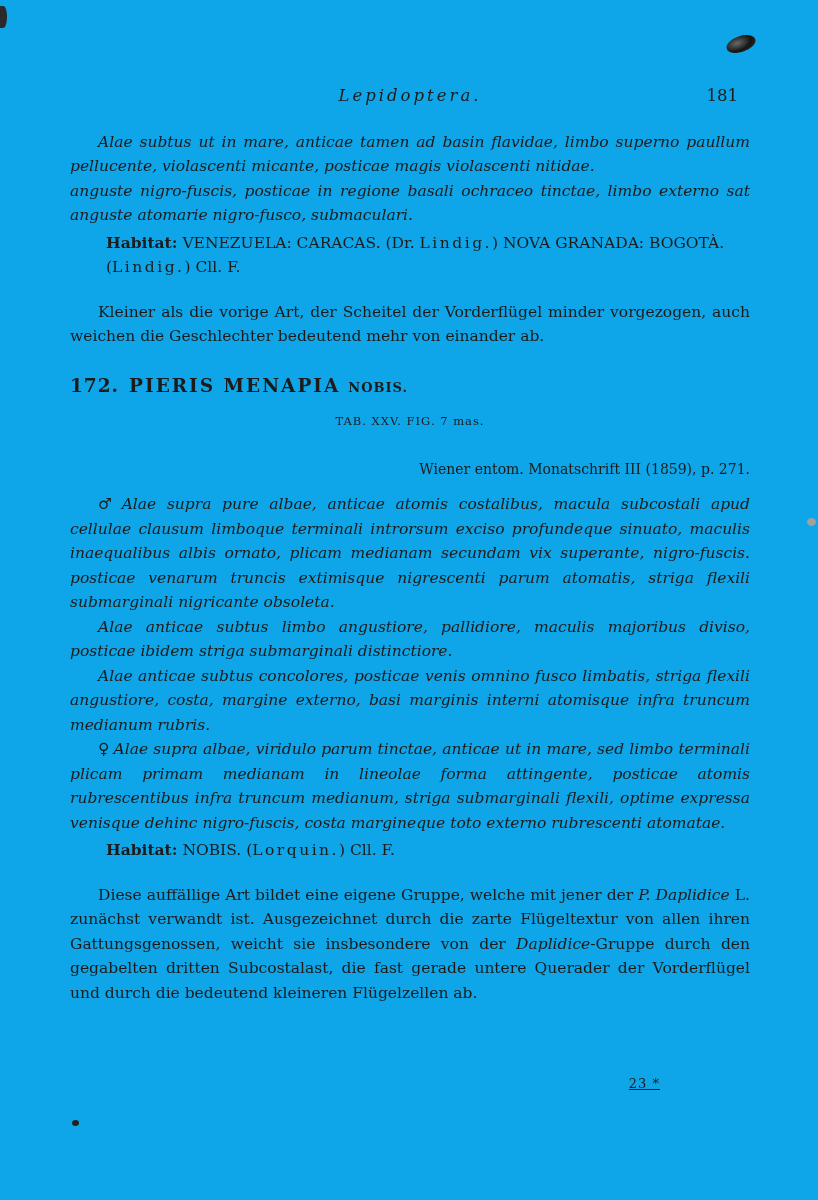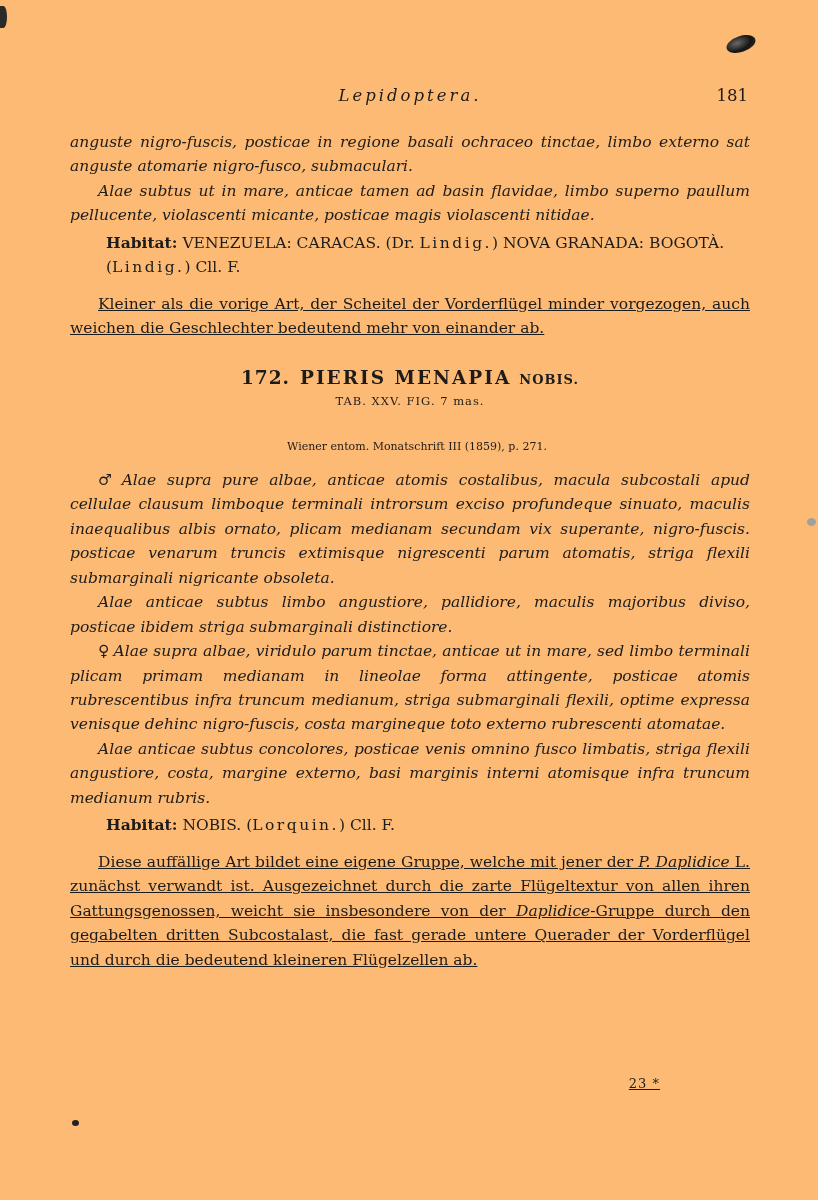--- a/index.html
+++ b/index.html
@@ -1,55 +1,55 @@
 <!DOCTYPE html>
 <html><head>
 <meta charset="utf-8">
 <style>
   html, body { margin: 0; padding: 0; background: #d8d8d4; }
   .page {
     position: relative;
     width: 818px;
     height: 1200px;
     margin: 0 auto;
-    background: #fdba74;
+    background: #0ea5e9;
     box-sizing: border-box;
     padding: 86px 68px 0 70px;
     overflow: hidden;
     font-family: "DejaVu Serif", "Liberation Serif", serif;
     color: #1d1c1a;
   }
   
   .running-row { position: relative; height: 26px; margin-bottom: 18px; }
   .running-title {
     position: absolute; left: 0; right: 0; text-align: center;
     font-style: italic; font-size: 16.5px; letter-spacing: 3px;
   }
-  .page-num { position: absolute; right: 2px; top: 0; font-size: 16.5px; }
+  .page-num { position: absolute; right: 12px; top: 0; font-size: 16.5px; }
 
   
   .text { font-size: 15.5px; line-height: 1.58; }
   p { margin: 0; text-align: justify; }
   .ital { font-style: italic; }
   .indent { text-indent: 28px; }
   .habitat {
     padding-left: 36px; text-align: left; text-indent: 0;
     margin: 3px 0 7px 0;
   }
   .habitat .label { font-weight: bold; }
   .sperr { letter-spacing: 2.5px; }
-  .german { margin-top: 12px; text-decoration: underline; }
+  .german { margin-top: 20px; }
 
   
-  .species-heading { text-align: center; margin: 22px 0 0 0; text-indent: 0; }
+  .species-heading { text-align: left; margin: 22px 0 12px 0; text-indent: 0; }
   .species-number { font-weight: bold; font-size: 18.5px; letter-spacing: 1px; margin-right: 10px; }
   .species-name { font-weight: bold; font-size: 18.5px; letter-spacing: 2px; }
   .species-author { font-weight: bold; font-size: 13px; letter-spacing: 1px; margin-left: 8px; }
   .plate-ref { text-align: center; font-size: 11.5px; letter-spacing: 1px; margin-bottom: 28px; text-indent: 0; }
-  .reference { font-size: 11px; margin: 0 0 12px 14px; text-align: center; text-indent: 0; }
+  .reference { font-size: 14px; margin: 0 0 12px 14px; text-align: right; text-indent: 0; }
 
   .sex-symbol { font-style: normal; margin-right: 4px; }
 
   
   .signature { position: absolute; top: 1076px; right: 158px; font-size: 13px; letter-spacing: 1px; text-decoration: underline; }
 
   
   .smudge-top {
     position: absolute; top: 36px; right: 62px; width: 30px; height: 16px;
     border-radius: 50%;
@@ -79,42 +79,42 @@
   <div class="speck-right"></div>
   <div class="dot-bottom"></div>
 
   <div class="running-row">
     <div class="running-title">Lepidoptera.</div>
     <div class="page-num">181</div>
   </div>
 
   <div class="text">
 
+    <p class="ital indent">Alae subtus ut in mare, anticae tamen ad basin flavidae, limbo superno paullum pellucente, violascenti micante, posticae magis violascenti nitidae.</p>
+
     <p class="ital">anguste nigro-fuscis, posticae in regione basali ochraceo tinctae, limbo externo sat anguste atomarie nigro-fusco, submaculari.</p>
-
-    <p class="ital indent">Alae subtus ut in mare, anticae tamen ad basin flavidae, limbo superno paullum pellucente, violascenti micante, posticae magis violascenti nitidae.</p>
 
     <p class="habitat"><span class="label">Habitat:</span><span> VENEZUELA: CARACAS. (Dr. </span><span class="sperr">Lindig.</span><span>) NOVA GRANADA: BOGOTÀ. (</span><span class="sperr">Lindig.</span><span>) Cll. F.</span></p>
 
     <p class="indent german">Kleiner als die vorige Art, der Scheitel der Vorderflügel minder vorgezogen, auch weichen die Geschlechter bedeutend mehr von einander ab.</p>
 
     <p class="species-heading"><span class="species-number">172.</span><span class="species-name">PIERIS MENAPIA</span><span class="species-author">NOBIS.</span></p>
 
     <p class="plate-ref">TAB. XXV. FIG. 7 mas.</p>
 
     <p class="reference">Wiener entom. Monatschrift III (1859), p. 271.</p>
 
 
     <p class="ital indent"><span class="sex-symbol">♂</span><span>Alae supra pure albae, anticae atomis costalibus, macula subcostali apud cellulae clausum limboque terminali introrsum exciso profundeque sinuato, maculis inaequalibus albis ornato, plicam medianam secundam vix superante, nigro-fuscis. posticae venarum truncis extimisque nigrescenti parum atomatis, striga flexili submarginali nigricante obsoleta.</span></p>
 
     <p class="ital indent">Alae anticae subtus limbo angustiore, pallidiore, maculis majoribus diviso, posticae ibidem striga submarginali distinctiore.</p>
 
+    <p class="ital indent">Alae anticae subtus concolores, posticae venis omnino fusco limbatis, striga flexili angustiore, costa, margine externo, basi marginis interni atomisque infra truncum medianum rubris.</p>
+
     <p class="ital indent"><span class="sex-symbol">♀</span><span>Alae supra albae, viridulo parum tinctae, anticae ut in mare, sed limbo terminali plicam primam medianam in lineolae forma attingente, posticae atomis rubrescentibus infra truncum medianum, striga submarginali flexili, optime expressa venisque dehinc nigro-fuscis, costa margineque toto externo rubrescenti atomatae.</span></p>
-
-    <p class="ital indent">Alae anticae subtus concolores, posticae venis omnino fusco limbatis, striga flexili angustiore, costa, margine externo, basi marginis interni atomisque infra truncum medianum rubris.</p>
 
 
     <p class="habitat"><span class="label">Habitat:</span><span> NOBIS. (</span><span class="sperr">Lorquin.</span><span>) Cll. F.</span></p>
 
     <p class="indent german"><span>Diese auffällige Art bildet eine eigene Gruppe, welche mit jener der </span><span class="ital">P. Daplidice</span><span> L. zunächst verwandt ist. Ausgezeichnet durch die zarte Flügeltextur von allen ihren Gattungsgenossen, weicht sie insbesondere von der </span><span class="ital">Daplidice</span><span>-Gruppe durch den gegabelten dritten Subcostalast, die fast gerade untere Querader der Vorderflügel und durch die bedeutend kleineren Flügelzellen ab.</span></p>
 
   </div>
 
   <div class="signature">23 *</div>
 

